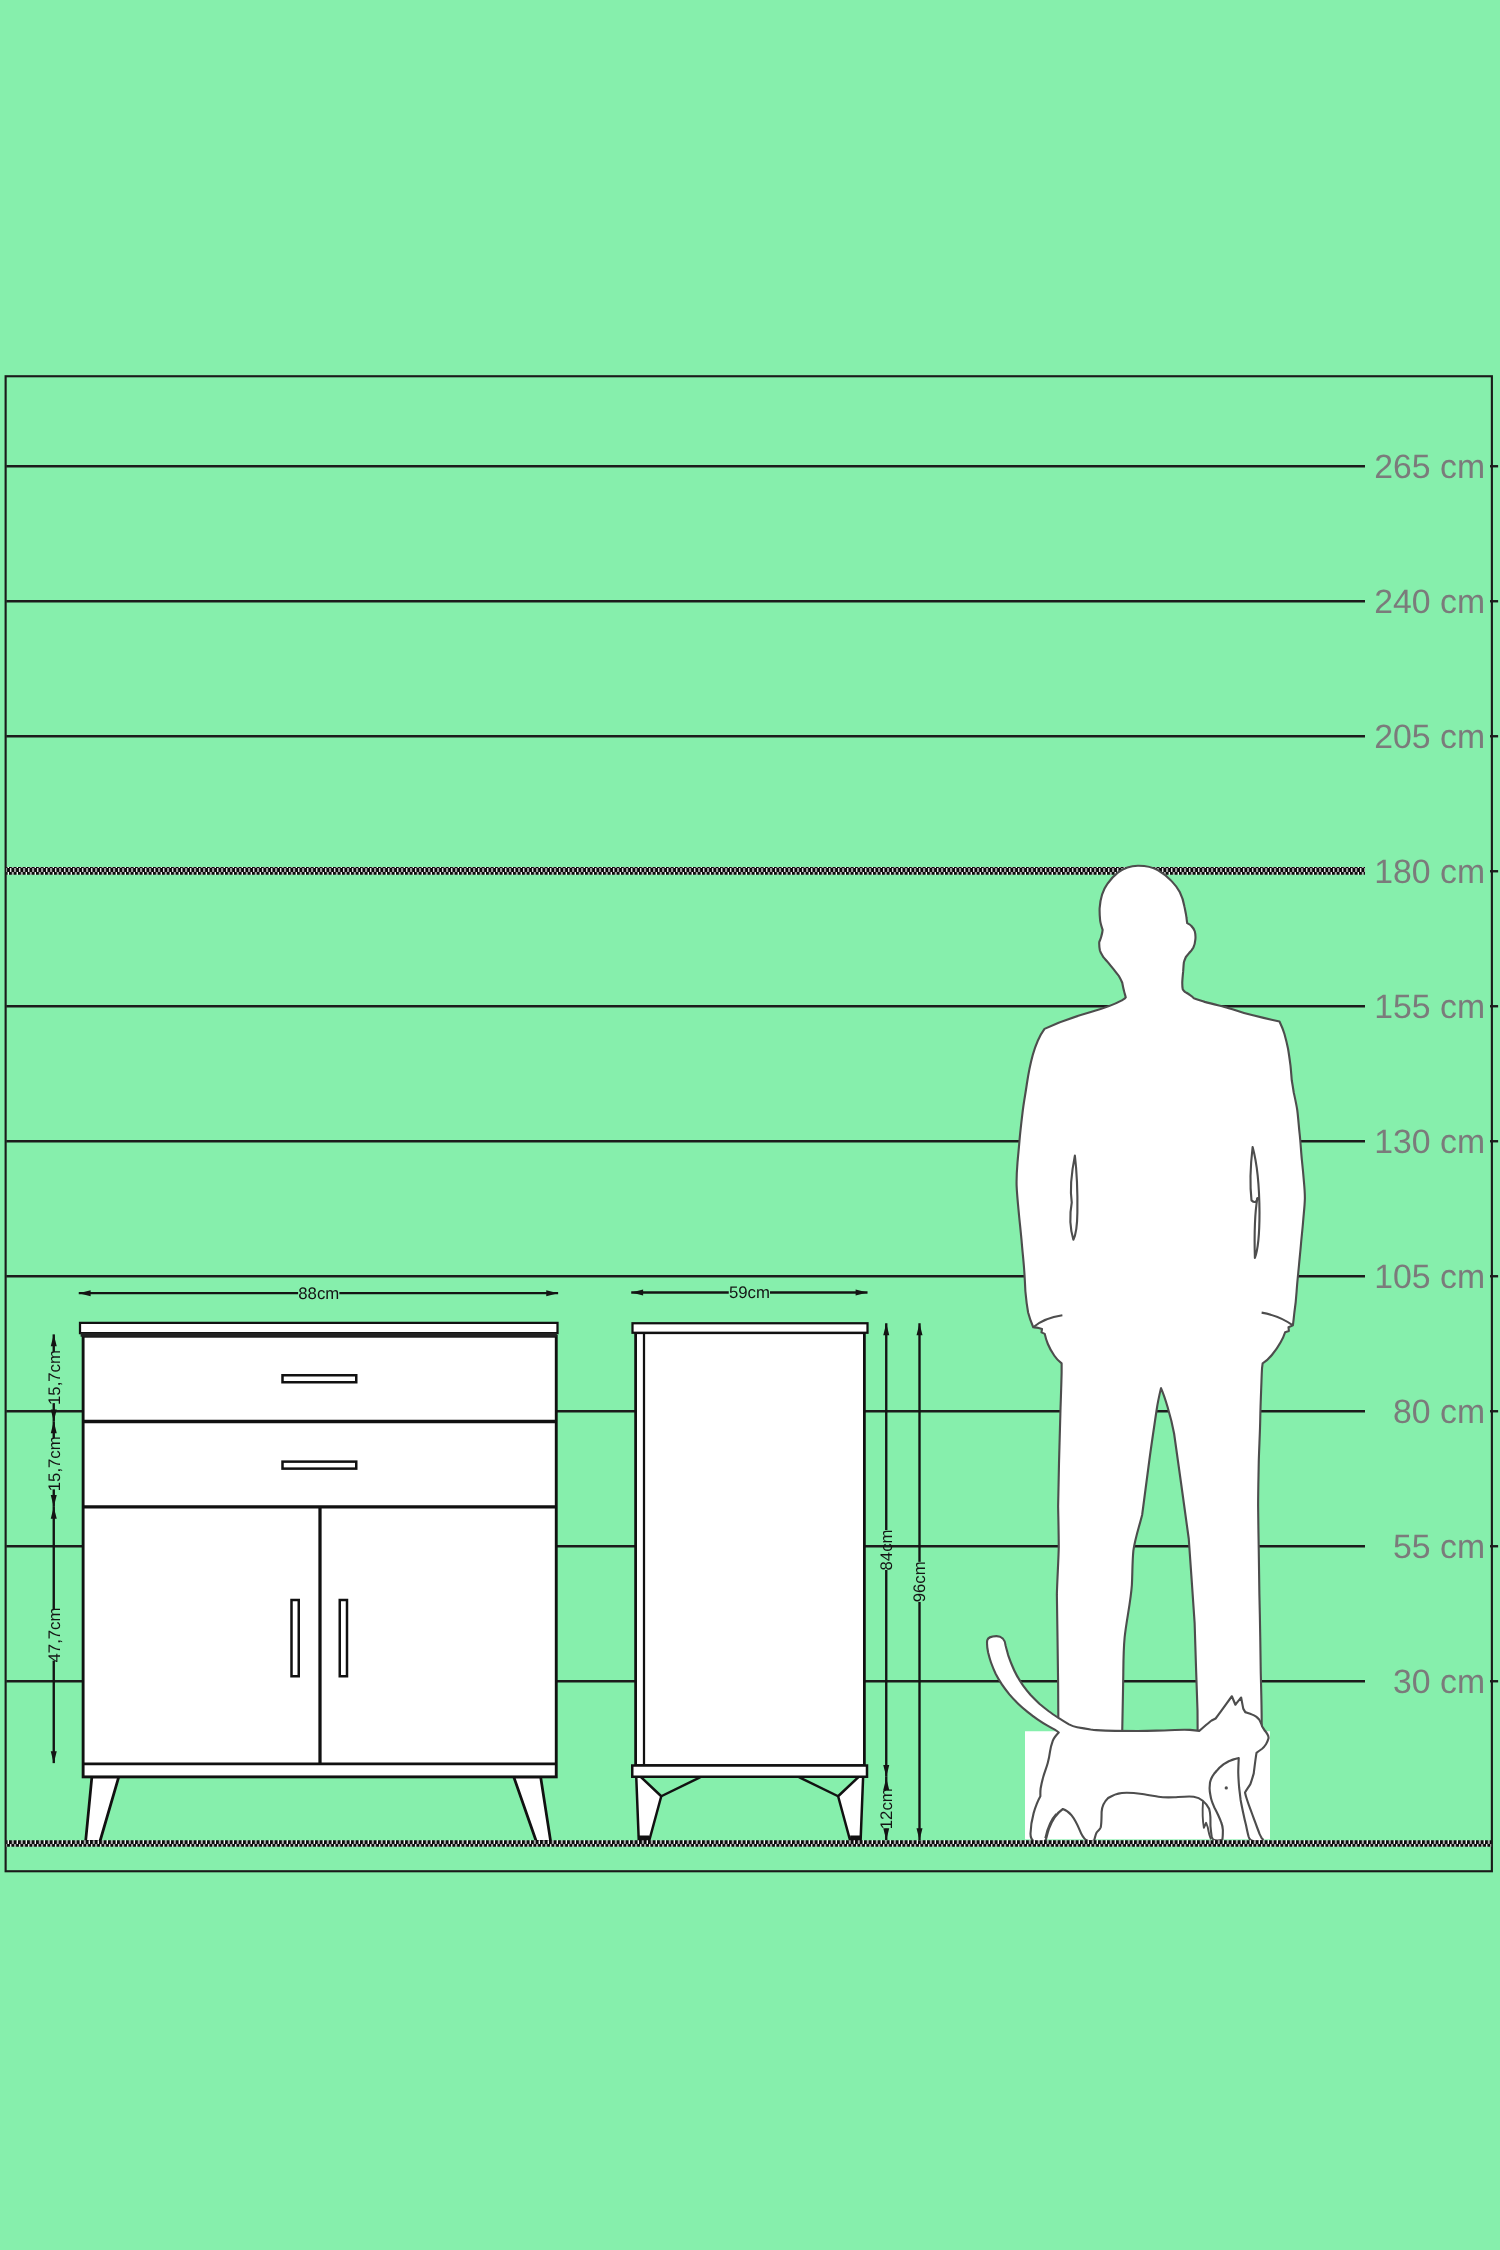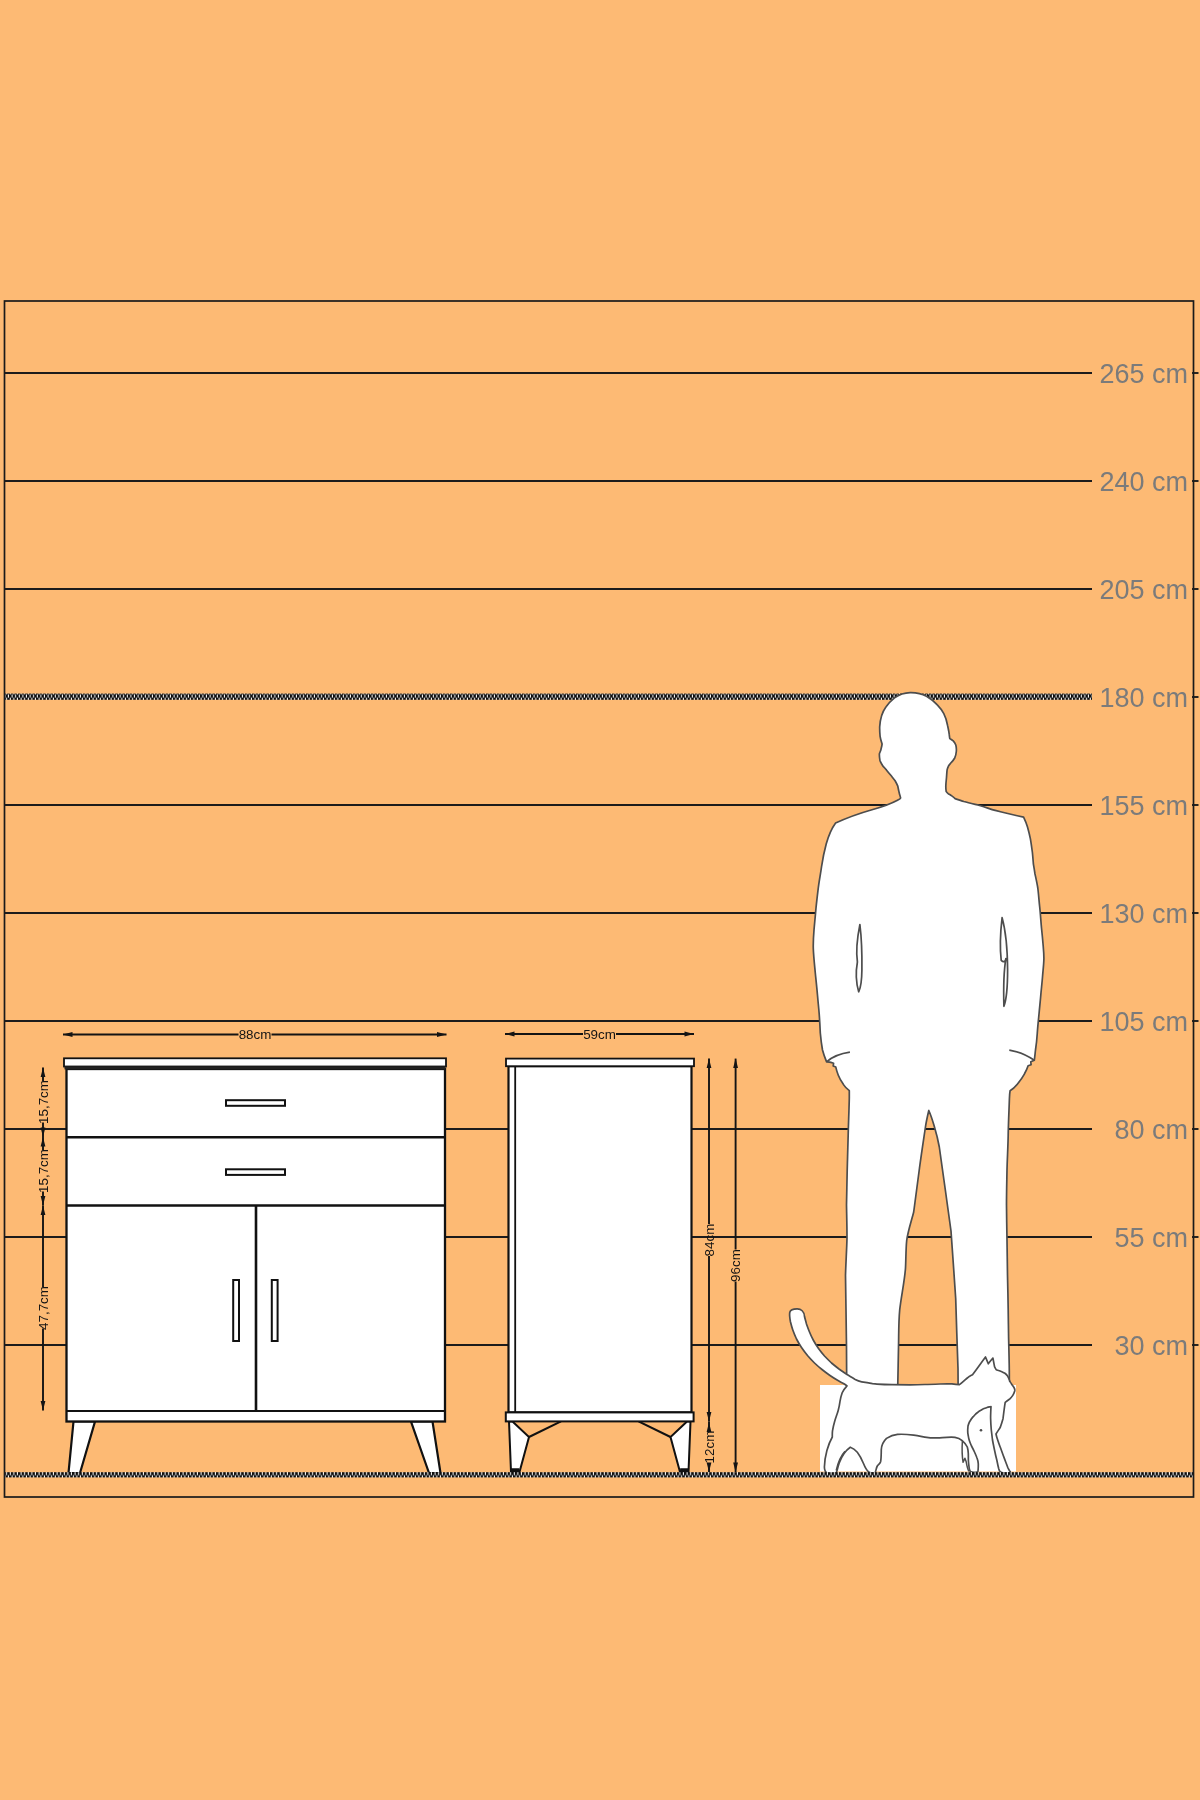--- a/index.html
+++ b/index.html
@@ -1,16 +1,16 @@
 <!DOCTYPE html>
 <html><head>
 <meta charset="utf-8">
 <style>
   html,body{margin:0;padding:0;background:#ffffff;}
-  #stage{position:relative;width:1200px;height:1800px;background:#fdba74;overflow:hidden;
+  #stage{position:relative;width:1200px;height:1800px;background:#86efac;overflow:hidden;
          font-family:"Liberation Sans", sans-serif;}
   svg{position:absolute;left:0;top:0;}
   text{font-family:"Liberation Sans", sans-serif;}
 </style>
 </head>
 <body>
 <div id="stage">
 <svg width="1200" height="1800" viewBox="0 0 1200 1800">
 <defs>
   <pattern id="hatch" width="3.6" height="6.4" patternUnits="userSpaceOnUse">

